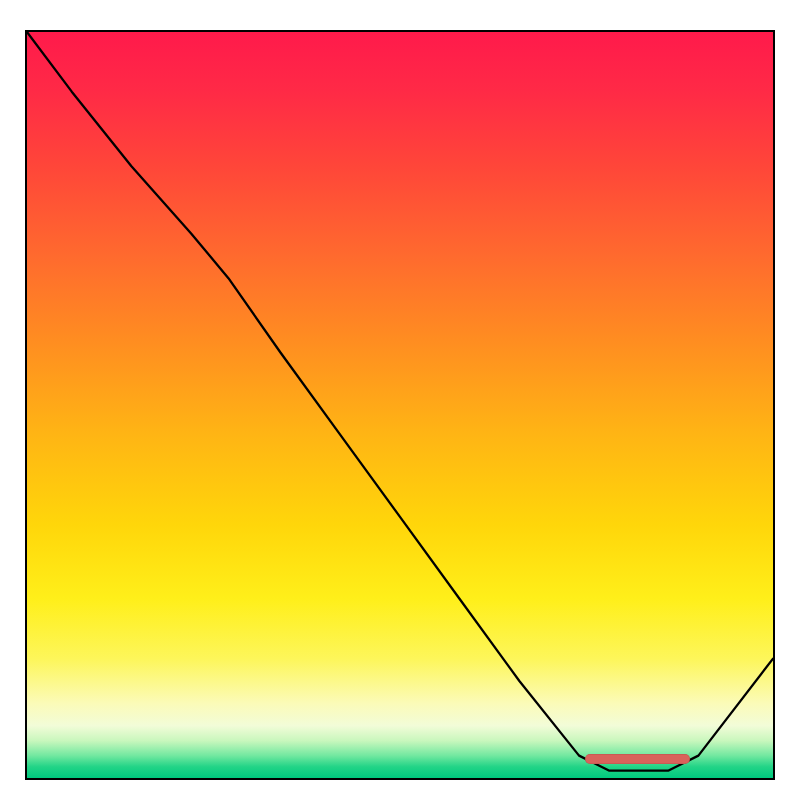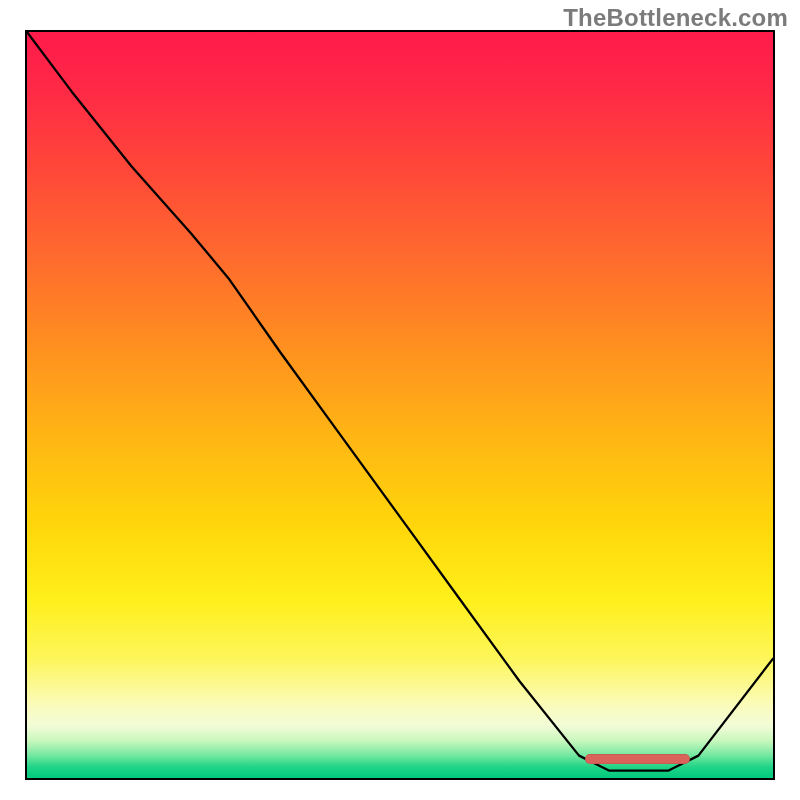--- a/index.html
+++ b/index.html
@@ -68,21 +68,20 @@
     height: 10px;
     border-radius: 5px;
     background: #d9625b;
     box-shadow: 0 0 0 0.5px rgba(0,0,0,0.15) inset;
   }
 </style>
 </head>
 <body>
 <div class="wrap">
 
-  <div class="watermark">TheBottleneck.com</div>
 
   <div class="plot">
     <div class="gradient"></div>
 
     <svg class="curve" viewBox="0 0 750 750" preserveAspectRatio="none">
       <path id="curvePath" d="M0.0 0.0 L45.0 60.0 L105.0 135.0 L165.0 202.5 L202.5 247.5 L255.0 322.5 L315.0 405.0 L375.0 487.5 L435.0 570.0 L495.0 652.5 L555.0 727.5 L585.0 742.5 L615.0 742.5 L645.0 742.5 L675.0 727.5 L750.0 630.0" fill="none" stroke="#000" stroke-width="2.3" stroke-linejoin="round" stroke-linecap="round"></path>
     </svg>
 
     <div id="marker" class="marker" style="left: 558px; bottom: 14px; width: 105px; height: 10px; background: rgb(217, 98, 91);"></div>
   </div>

